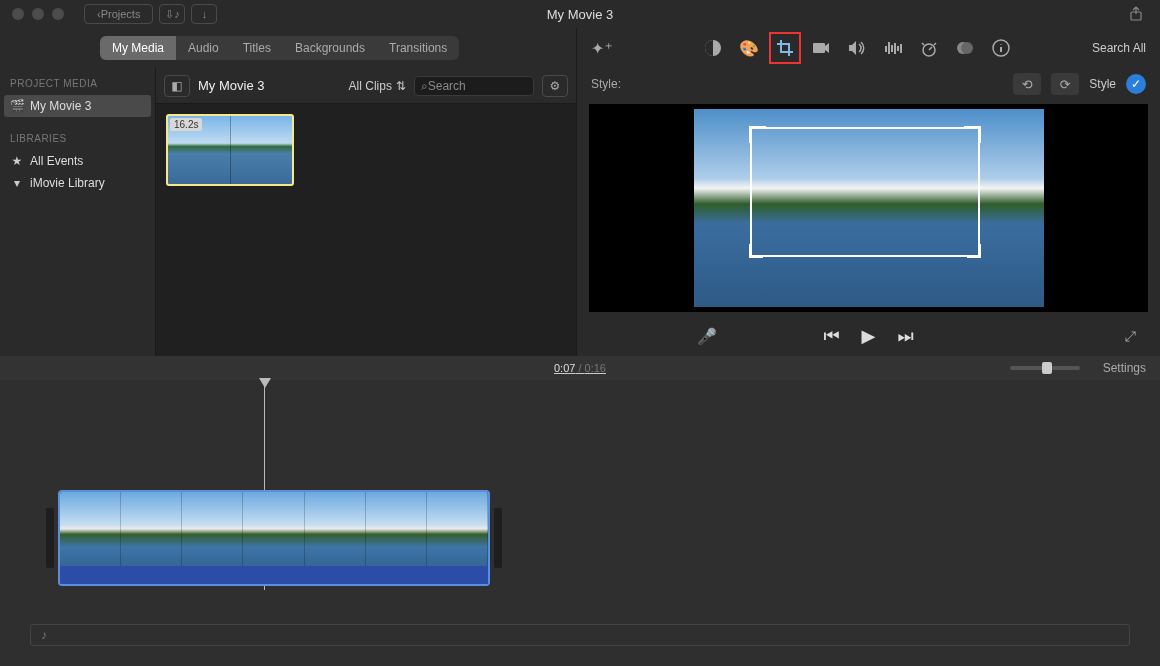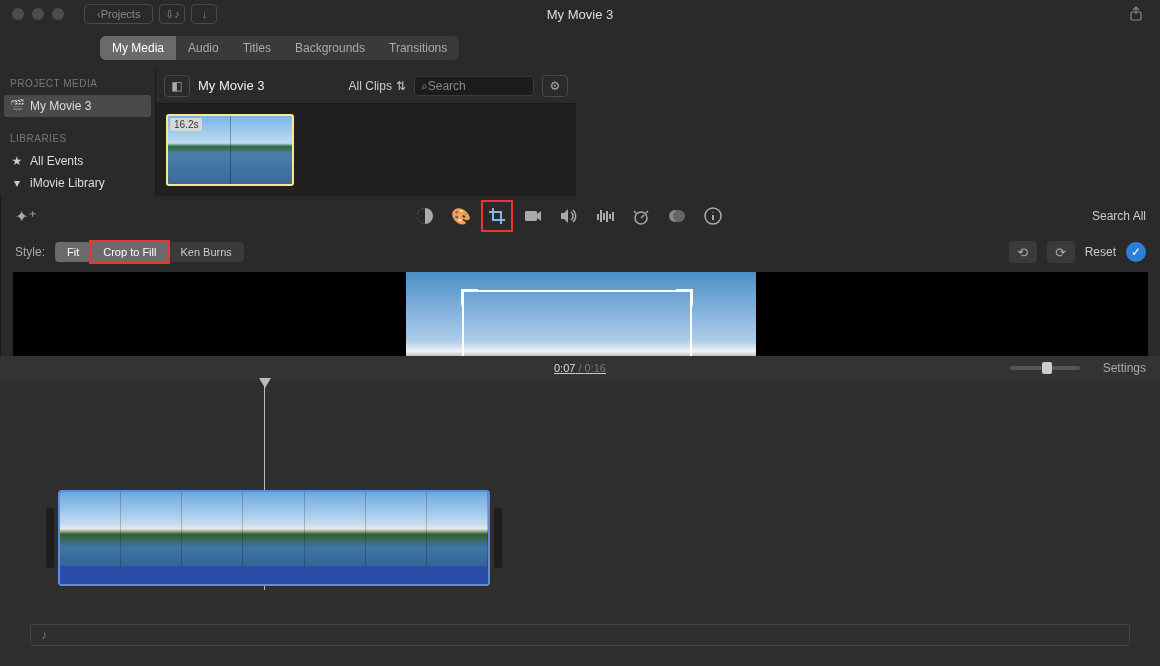--- a/index.html
+++ b/index.html
@@ -8,21 +8,21 @@
     
     .titlebar { height: 28px; display: flex; align-items: center; background: #2a2a2a; position: relative; }
     .traffic { display: flex; gap: 8px; margin-left: 12px; }
     .traffic span { width: 12px; height: 12px; border-radius: 50%; background: #4c4c4c; }
     .tb-btn { height: 20px; margin-left: 20px; padding: 0 12px; font-size: 11px; color: #888; border: 1px solid #4a4a4a; border-radius: 4px; display: flex; align-items: center; }
     .tb-icon { width: 26px; height: 20px; margin-left: 6px; border: 1px solid #4a4a4a; border-radius: 4px; display: flex; align-items: center; justify-content: center; color: #888; font-size: 11px; }
     .title-center { position: absolute; left: 50%; transform: translateX(-50%); font-size: 13px; color: #ddd; }
     .tb-share { position: absolute; right: 12px; top: 4px; width: 24px; height: 20px; color: #888; display: flex; align-items: center; justify-content: center; }
 
     
-    .upper { display: flex; height: 328px; flex-direction: column; }
+    .upper { display: flex; height: 328px; }
     .left { width: 576px; display: flex; flex-direction: column; }
     .right { flex: 1; display: flex; flex-direction: column; background: #2a2a2a; border-left: 1px solid #1a1a1a; }
 
     
     .tabs-row { height: 40px; display: flex; align-items: center; padding: 0 10px; }
     .seg { display: flex; background: #3a3a3a; border-radius: 6px; overflow: hidden; margin-left: 90px; }
     .seg-item { padding: 5px 12px; font-size: 12px; color: #aaa; }
     .seg-item.active { background: #6a6a6a; color: #fff; }
 
     
@@ -224,29 +224,24 @@
             <svg width="18" height="18" viewBox="0 0 18 18" fill="none" stroke="#aaa" stroke-width="1.5">
               <circle cx="9" cy="9" r="8"></circle>
               <path d="M9 5v.5M9 8v5" stroke-width="2"></path>
             </svg>
           </div>
       </div>
       <div class="reset-all">Search All</div>
     </div>
     <div class="style-row">
       <div class="style-lbl">Style:</div>
-      <div class="style-seg">
-        <div class="ss fit">Fit</div>
-        <div class="ss crop">Crop to Fill</div>
-        <div class="ss">Ken Burns</div>
-      </div>
       <div class="spacer"></div>
       <div class="small-ic">⟲</div>
       <div class="small-ic">⟳</div>
-      <div class="reset-txt">Reset</div>
+      <div class="reset-txt">Style</div>
       <div class="blue-check">✓</div>
     </div>
     <div class="viewer">
       <div class="vid-frame">
         <div class="crop-rect">
             <i></i>
             <i></i>
           </div>
       </div>
     </div>

